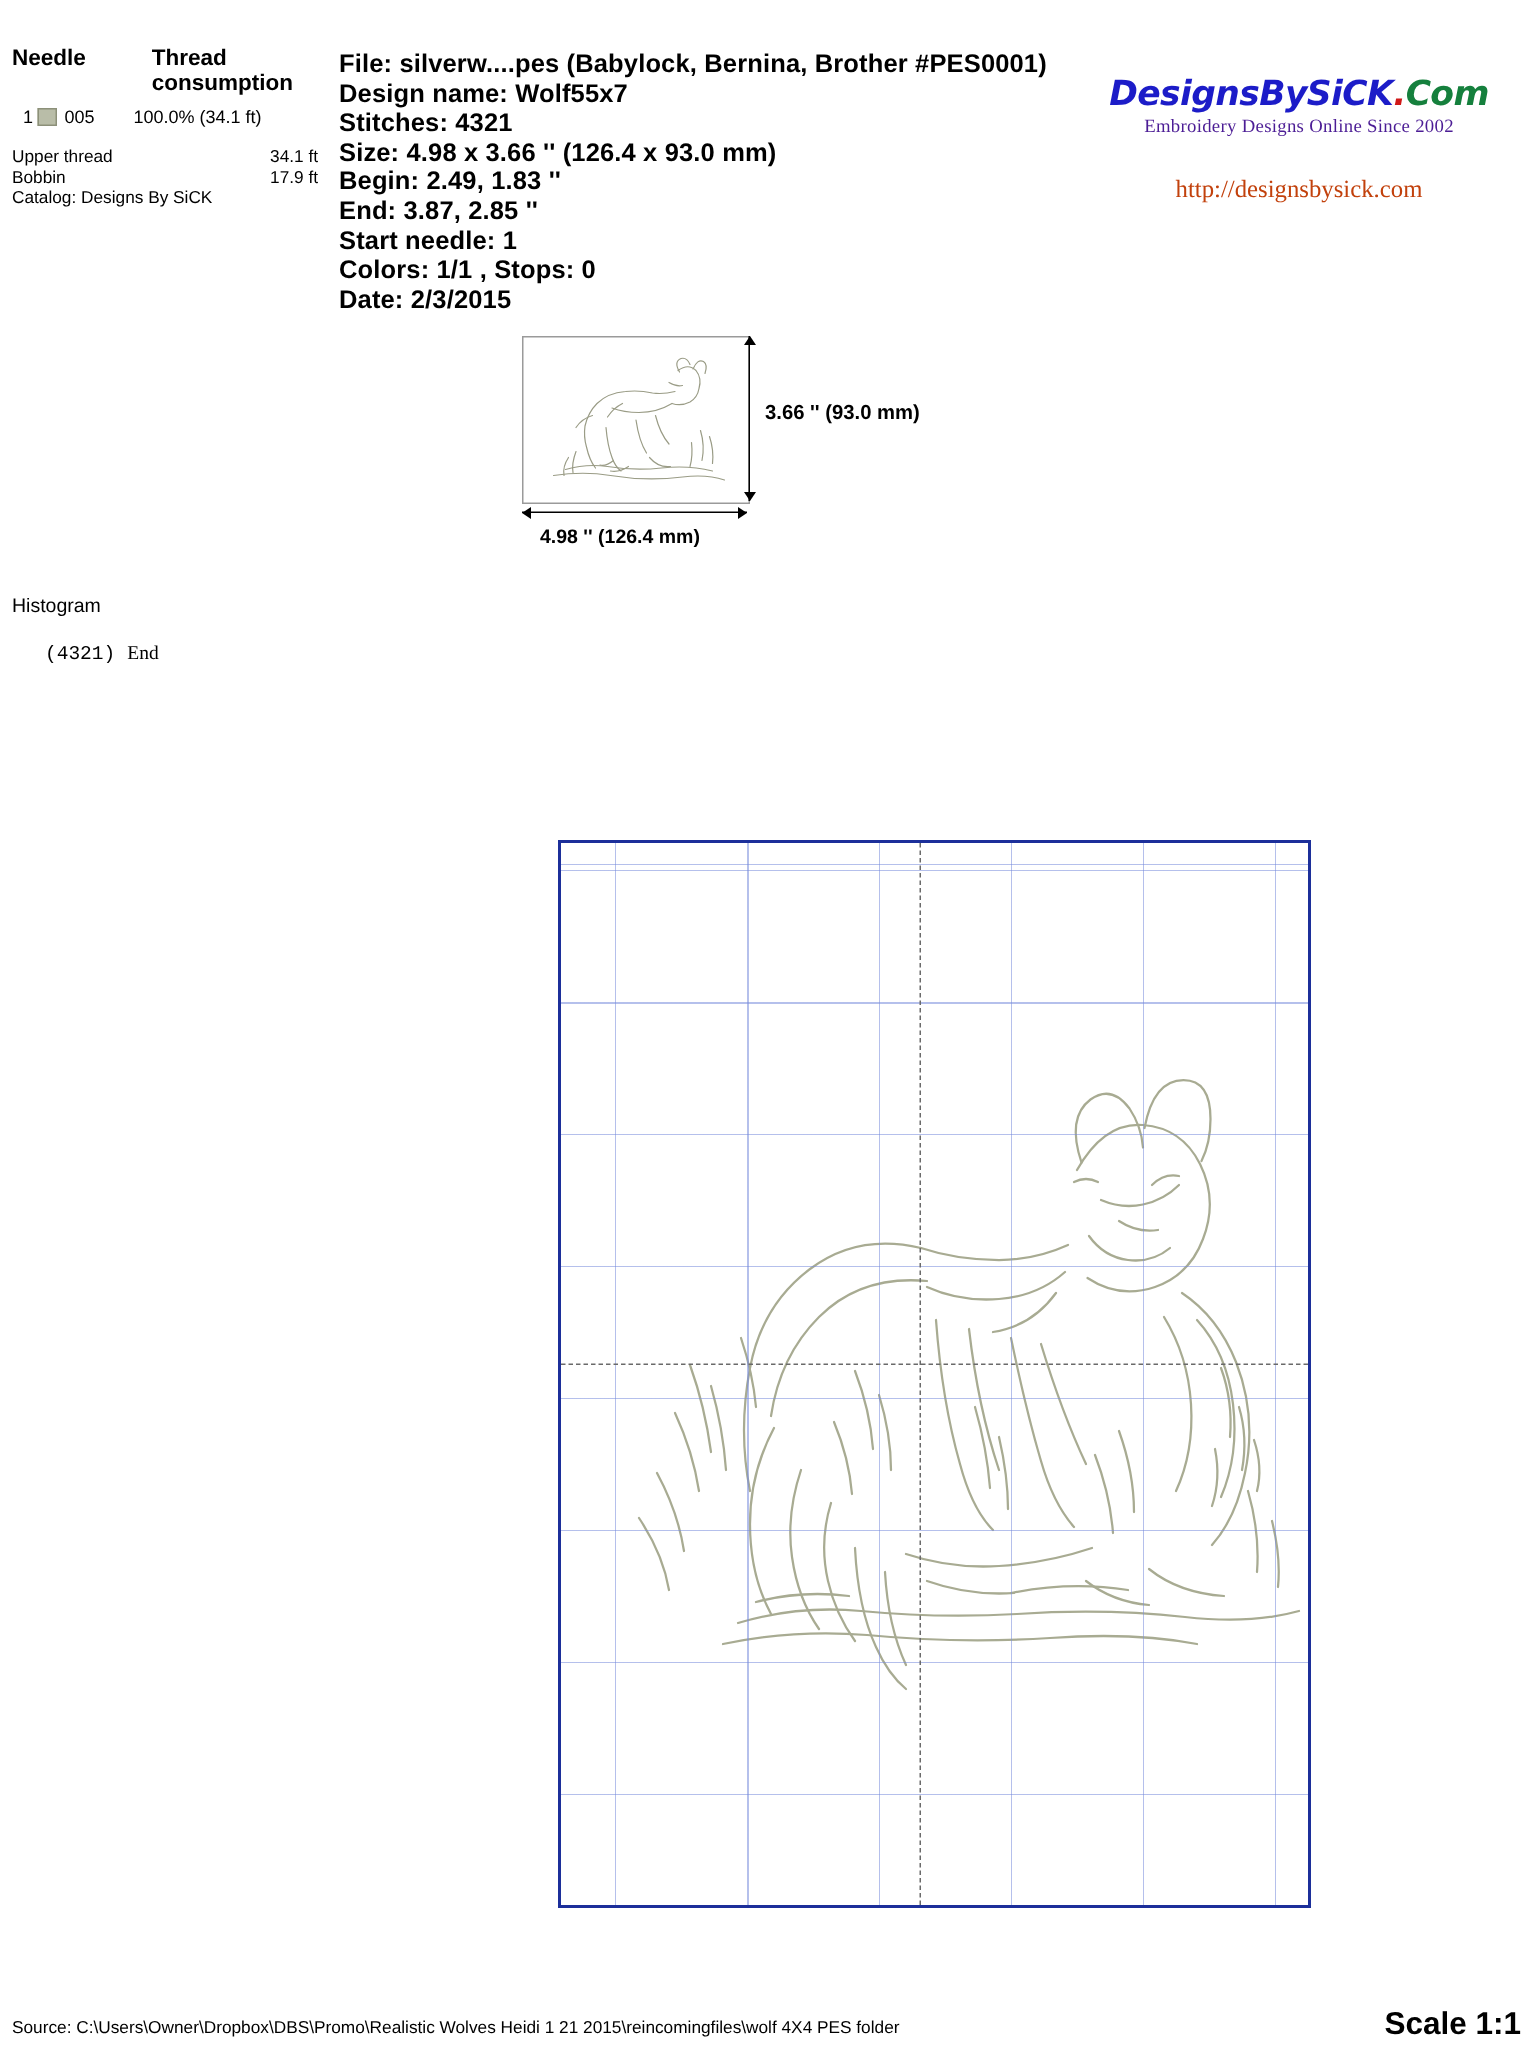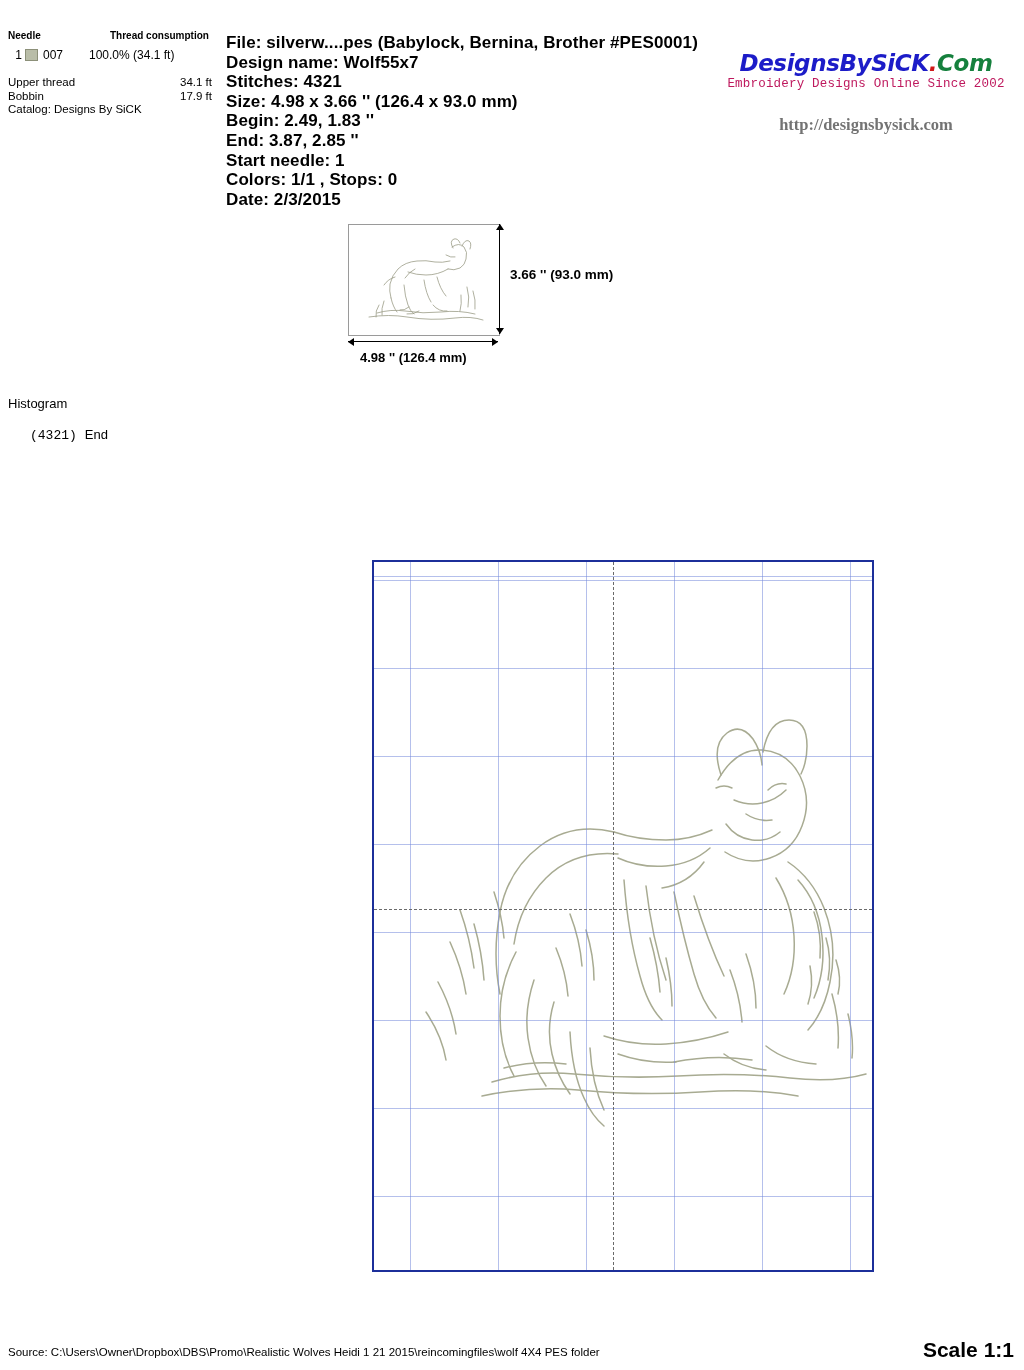--- a/index.html
+++ b/index.html
@@ -17,21 +17,21 @@
   }
 
   
   .needle-block {
     position: absolute;
     left: 8px;
     top: 30px;
     width: 210px;
   }
   .needle-head {
-    font-size: 10px;
+    font-size: 15px;
     font-weight: bold;
     display: flex;
     gap: 44px;
   }
   .needle-head .h-needle { width: 58px; }
   .needle-head .h-thread { }
   .needle-row {
     font-size: 12px;
     display: flex;
     align-items: center;
@@ -91,32 +91,32 @@
     font-weight: bold;
     font-style: italic;
     font-size: 23px;
     color: #1c1cc8;
     letter-spacing: -0.4px;
     white-space: nowrap;
   }
   .logo-main .dot { color: #d01818; }
   .logo-main .com { color: #15803d; }
   .logo-sub {
-    font-family: Liberation Mono, monospace;
+    font-family: Liberation Serif, serif;
     font-size: 12.5px;
-    color: #be185d;
+    color: #4c1d95;
     margin-top: 1px;
     letter-spacing: 0.2px;
   }
   .logo-url {
     margin-top: 24px;
     font-family: "Liberation Serif", serif;
     font-size: 16.5px;
-    font-weight: bold;
-    color: #737373;
+    font-weight: normal;
+    color: #c2410c;
   }
 
   
   .thumb-wrap {
     position: absolute;
     left: 348px;
     top: 224px;
   }
   .thumb-box {
     width: 150px;
@@ -187,21 +187,21 @@
     font-size: 13px;
   }
   .hist-row {
     position: absolute;
     left: 30px;
     top: 427px;
     font-size: 13px;
     font-family: "Liberation Mono", monospace;
   }
   .hist-row .hist-label {
-    font-family: Liberation Sans, sans-serif;
+    font-family: Liberation Serif, serif;
     margin-left: 8px;
     margin-top: 44px;
   }
 
   
   .preview {
     position: absolute;
     left: 372px;
     top: 560px;
     width: 498px;
@@ -251,21 +251,21 @@
 <body>
 
 <div class="needle-block">
   <div class="needle-head">
     <span class="h-needle">Needle</span>
     <span class="h-thread">Thread consumption</span>
   </div>
   <div class="needle-row">
     <span class="n-num">1</span>
     <span class="n-swatch" style="background: rgb(185, 189, 168);"></span>
-    <span class="n-code">007</span>
+    <span class="n-code">005</span>
     <span class="n-pct">100.0% (34.1 ft)</span>
   </div>
   <div class="totals">
     <div class="t-line">
       <span>Upper thread</span>
       <span class="t-val">34.1 ft</span>
     </div>
     <div class="t-line">
       <span>Bobbin</span>
       <span class="t-val">17.9 ft</span>

